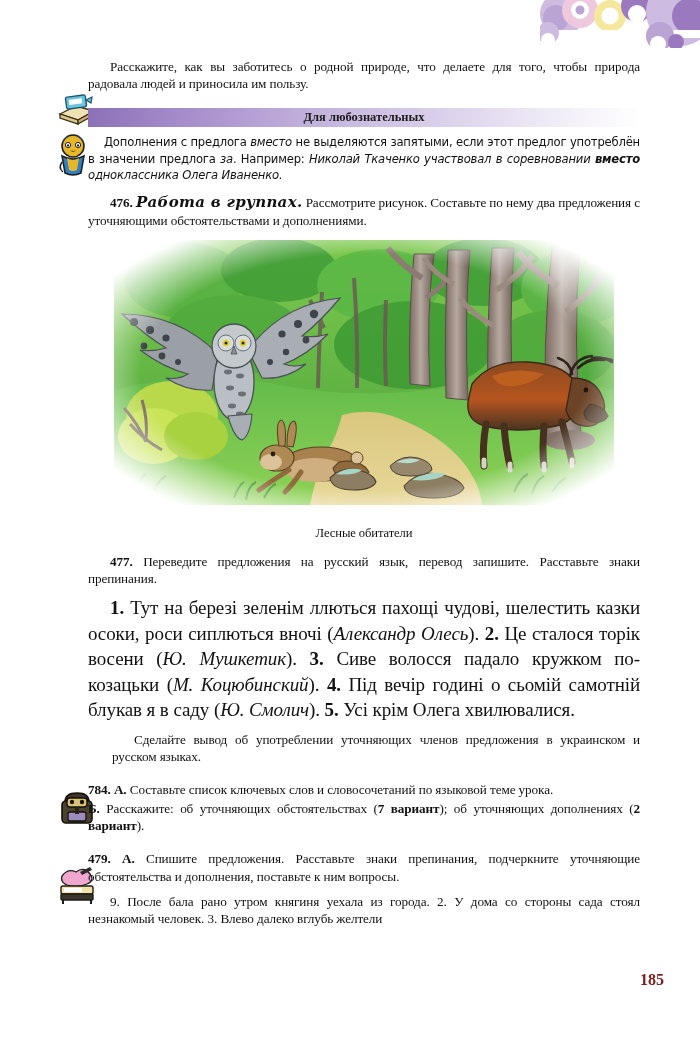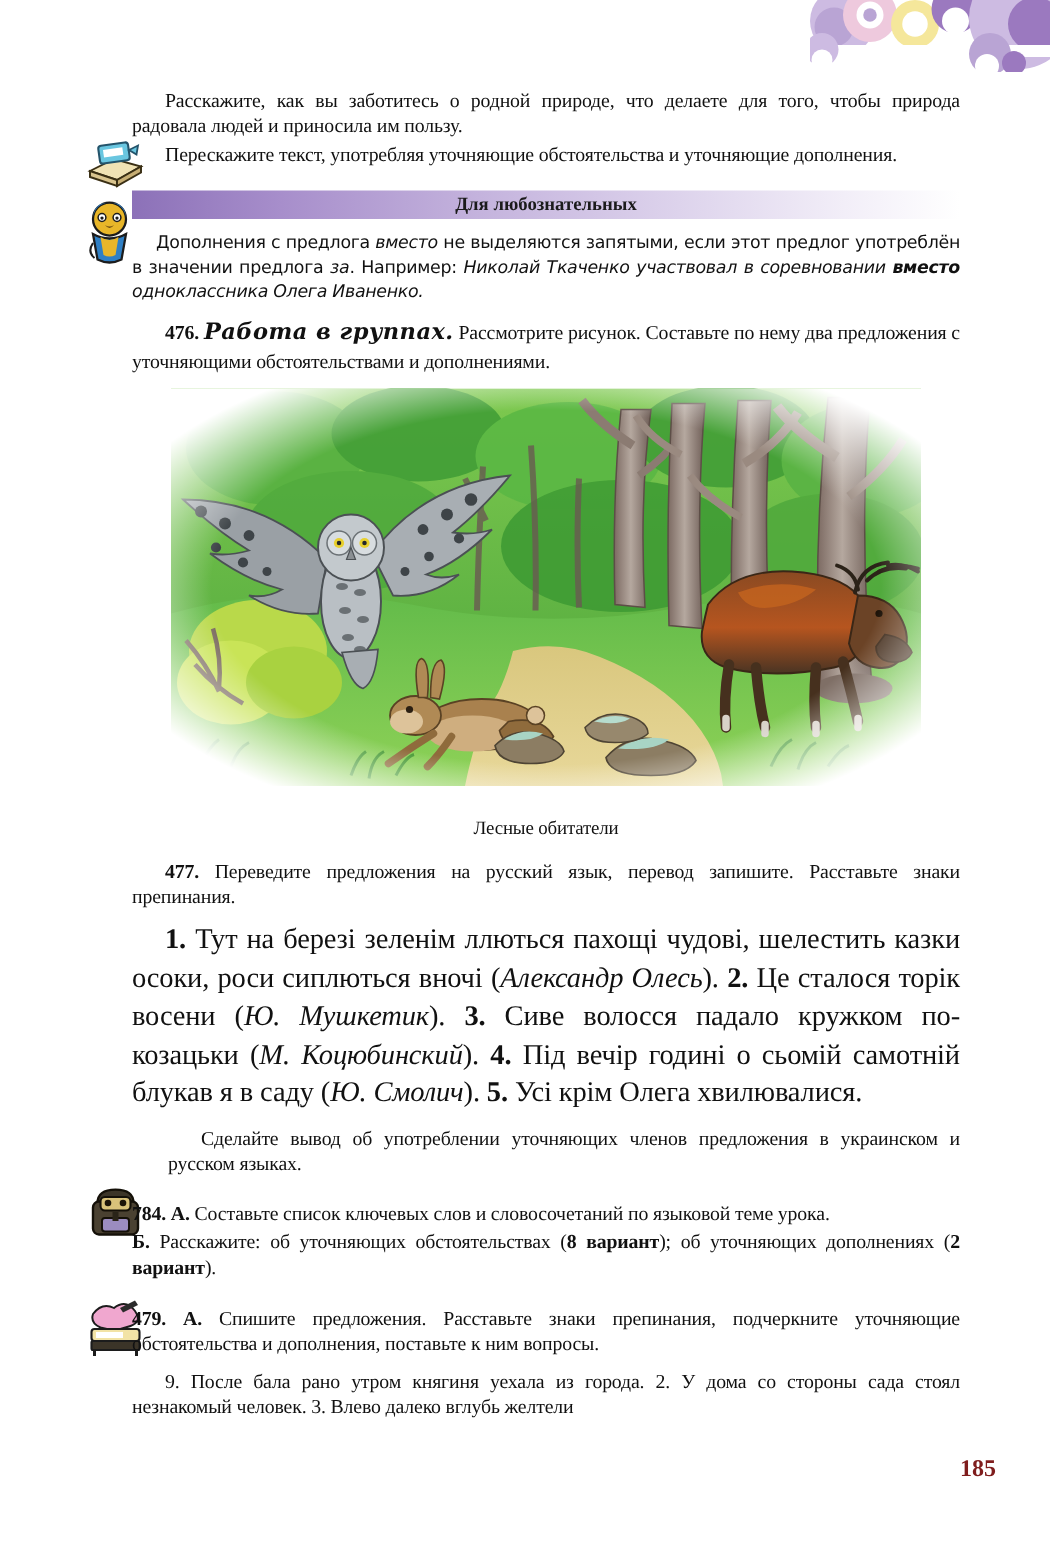--- a/index.html
+++ b/index.html
@@ -231,21 +231,20 @@
       <rect x="5" y="28" width="32" height="6" rx="1" fill="#3b3428" stroke="#1c1c1c" stroke-width="1.4"></rect>
       <rect x="8" y="22" width="18" height="4" fill="#ffffff"></rect>
       <path d="M7 34 l0 4 M35 34 l0 4" stroke="#1c1c1c" stroke-width="2"></path>
     </svg>
   </div>
 
   <div class="col">
 
     <p class="body-serif">Расскажите, как вы заботитесь о родной природе, что делаете для того, чтобы природа радовала людей и приносила им пользу.</p>
 
-    <p class="body-serif">Перескажите текст, употребляя уточняющие обстоятельства и уточняющие дополнения.</p>
 
     <div class="banner-wrap">
       <div class="banner"></div>
       <div class="banner-label">Для любознательных</div>
     </div>
 
     <p class="curio-text"><span>Дополнения с предлога </span><i>вместо</i><span> не выделяются запятыми, если этот предлог употреблён в значении предлога </span><i>за</i><span>. Например: </span><i>Николай Ткаченко участвовал в соревновании </i><b>вместо</b><i> одноклассника Олега Иваненко.</i></p>
 
     <div class="sp10"></div>
 
@@ -455,21 +454,21 @@
     <p class="uk body-serif"><b class="tight">1.</b> <span>Тут на березі зеленім ллються пахощі чудові, шелестить казки осоки, роси сиплються вночі</span> (<i>Александр Олесь</i>). <b class="tight">2.</b> <span>Це сталося торік восени</span> (<i>Ю. Мушкетик</i>). <b class="tight">3.</b> <span>Сиве волосся падало кружком по-козацьки</span> (<i>М. Коцюбинский</i>). <b class="tight">4.</b> <span>Під вечір годині о сьомій самотній блукав я в саду</span> (<i>Ю. Смолич</i>). <b class="tight">5.</b> <span>Усі крім Олега хвилювалися.</span></p>
 
     <div class="sp6"></div>
 
     <p class="body-serif conclusion">Сделайте вывод об употреблении уточняющих членов предложения в украинском и русском языках.</p>
 
     <div class="sp14"></div>
 
     <p class="body-serif noind"><span class="exno">784.</span> <span class="sub-label">А.</span> <span>Составьте список ключевых слов и словосочетаний по языковой теме урока.</span></p>
 
-    <p class="body-serif noind"><span class="sub-label">Б.</span> <span>Расскажите: об уточняющих обстоятельствах (</span><b>8 вариант</b><span>); об уточняющих дополнениях (</span><b>2 вариант</b><span>).</span></p>
+    <p class="body-serif noind"><span class="sub-label">Б.</span> <span>Расскажите: об уточняющих обстоятельствах (</span><b>7 вариант</b><span>); об уточняющих дополнениях (</span><b>2 вариант</b><span>).</span></p>
 
     <div class="sp14"></div>
 
     <p class="body-serif noind"><span class="exno">479.</span> <span class="sub-label">А.</span> <span>Спишите предложения. Расставьте знаки препинания, подчеркните уточняющие обстоятельства и дополнения, поставьте к ним вопросы.</span></p>
 
     <div class="sp6"></div>
 
     <p class="body-serif">9. После бала рано утром княгиня уехала из города. 2. У дома со стороны сада стоял незнакомый человек. 3. Влево далеко вглубь желтели</p>
 
   </div>

